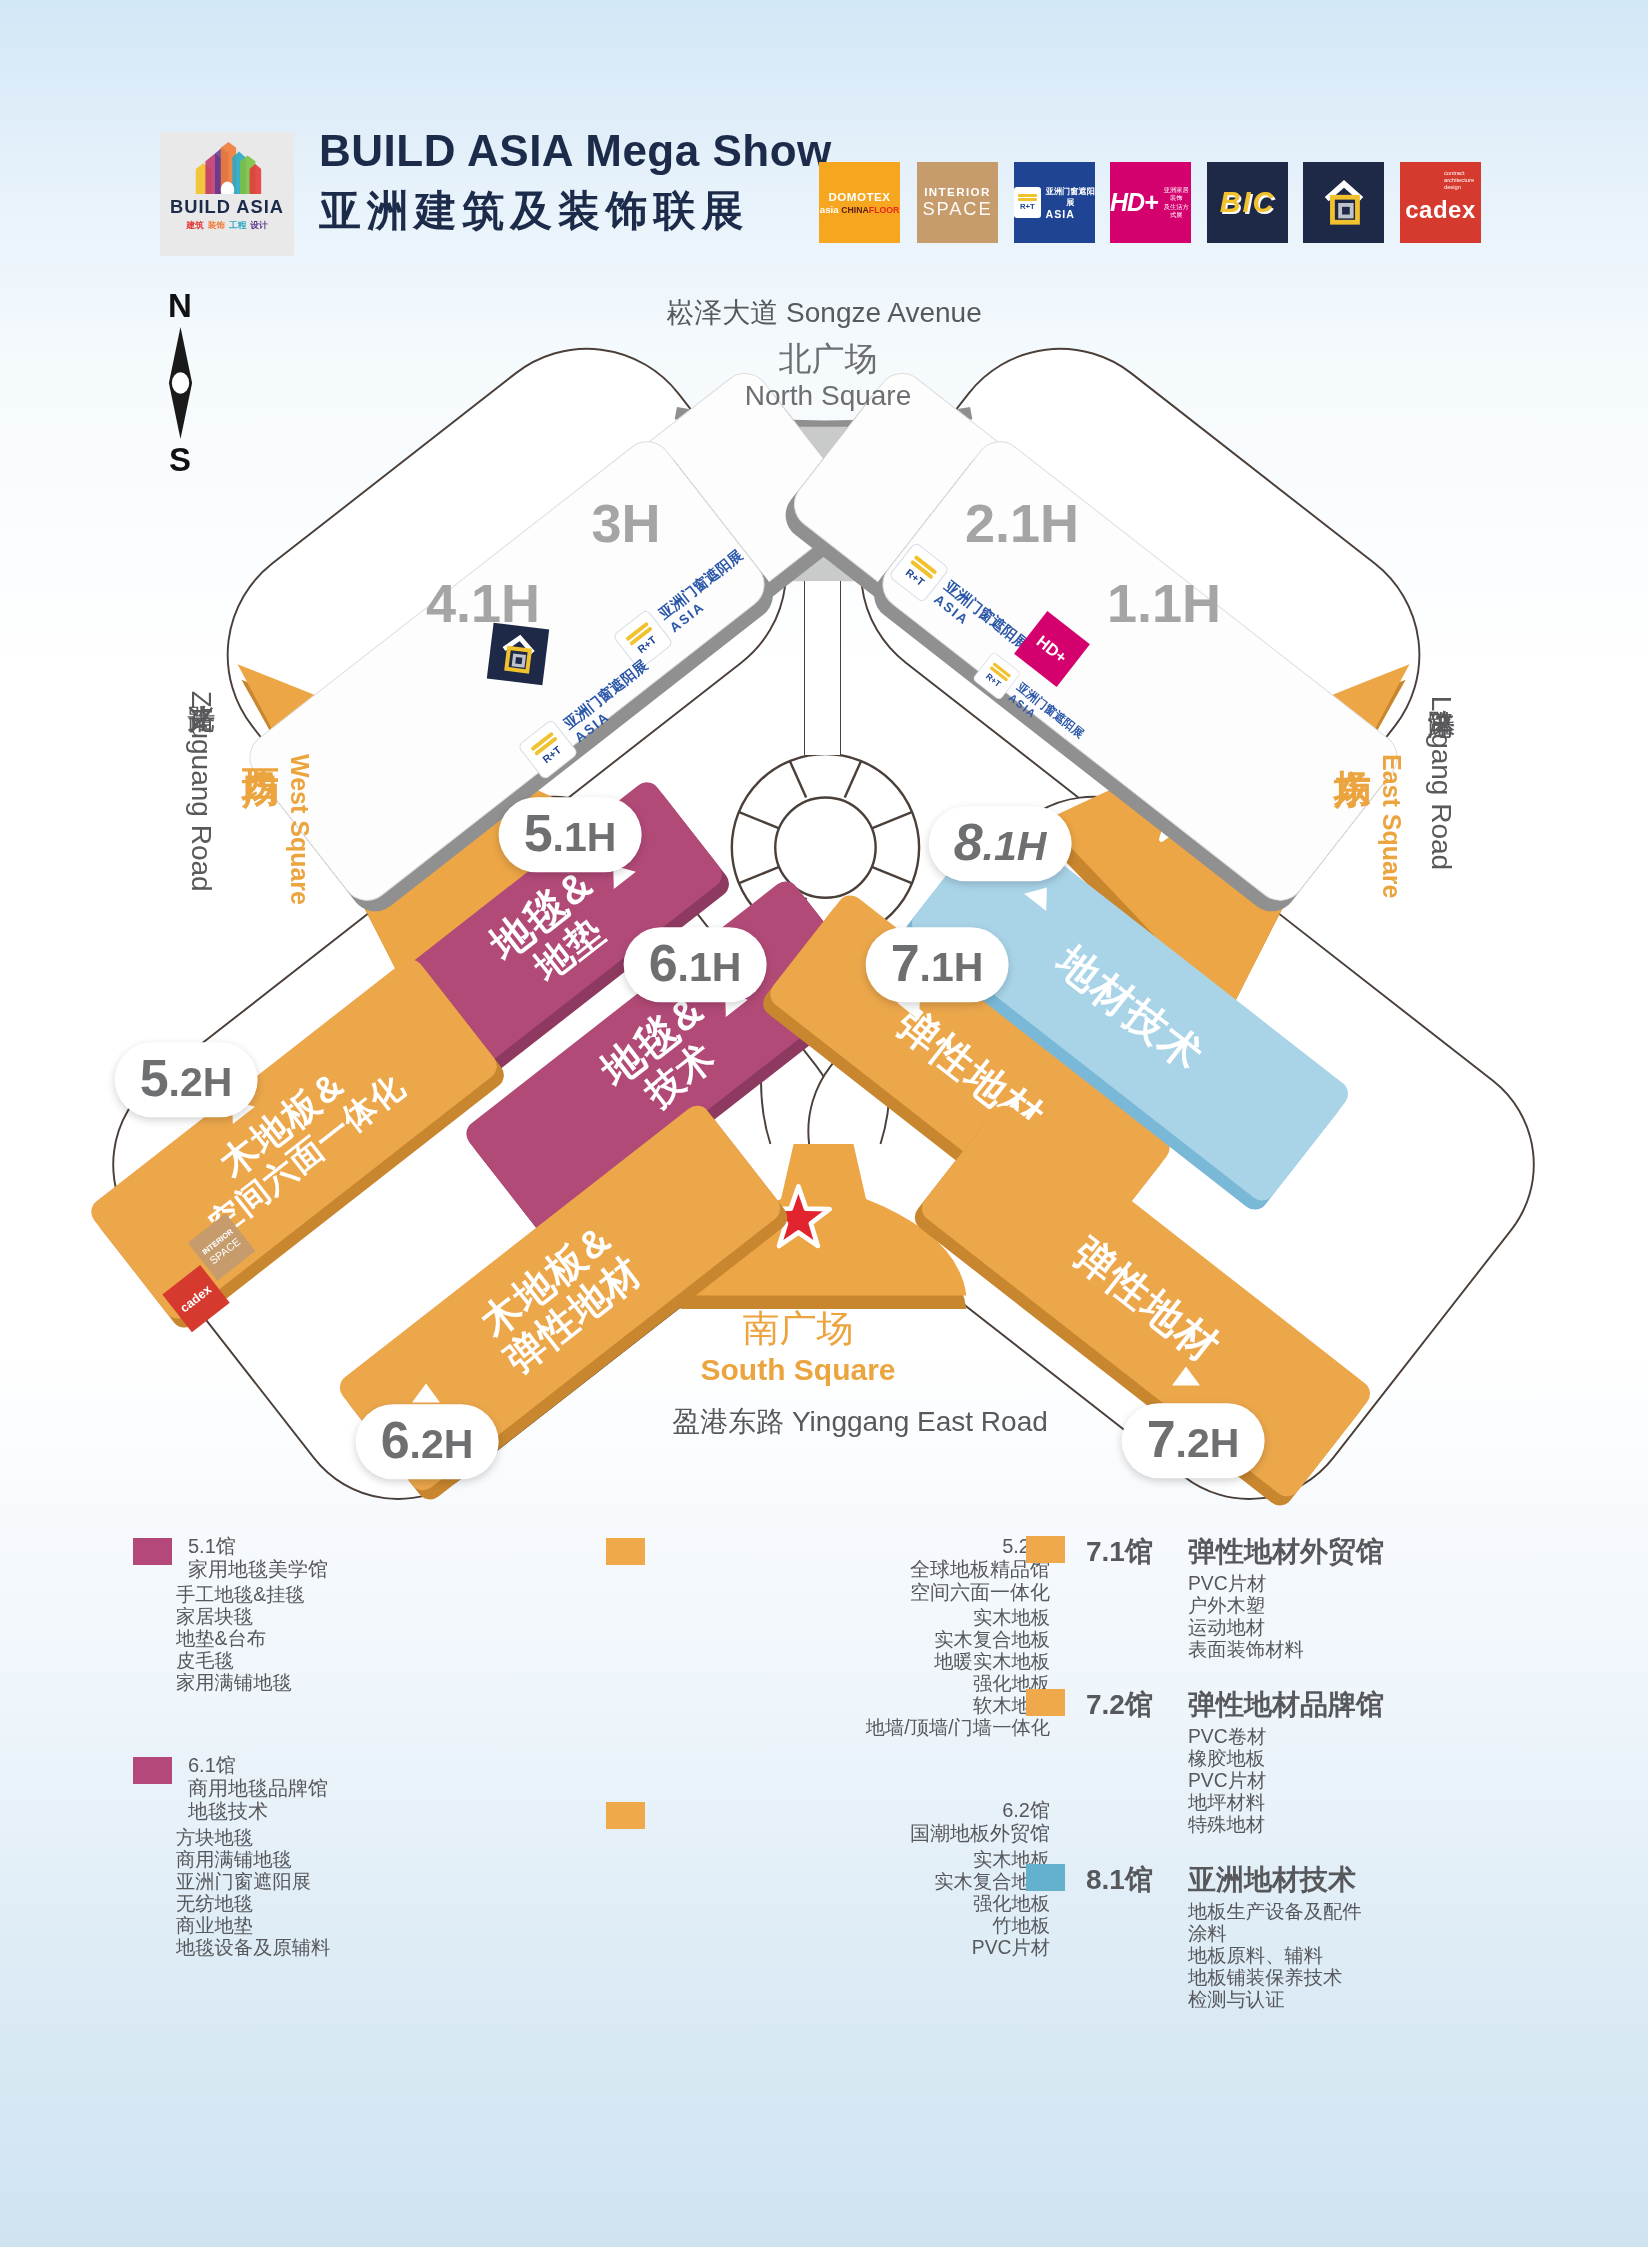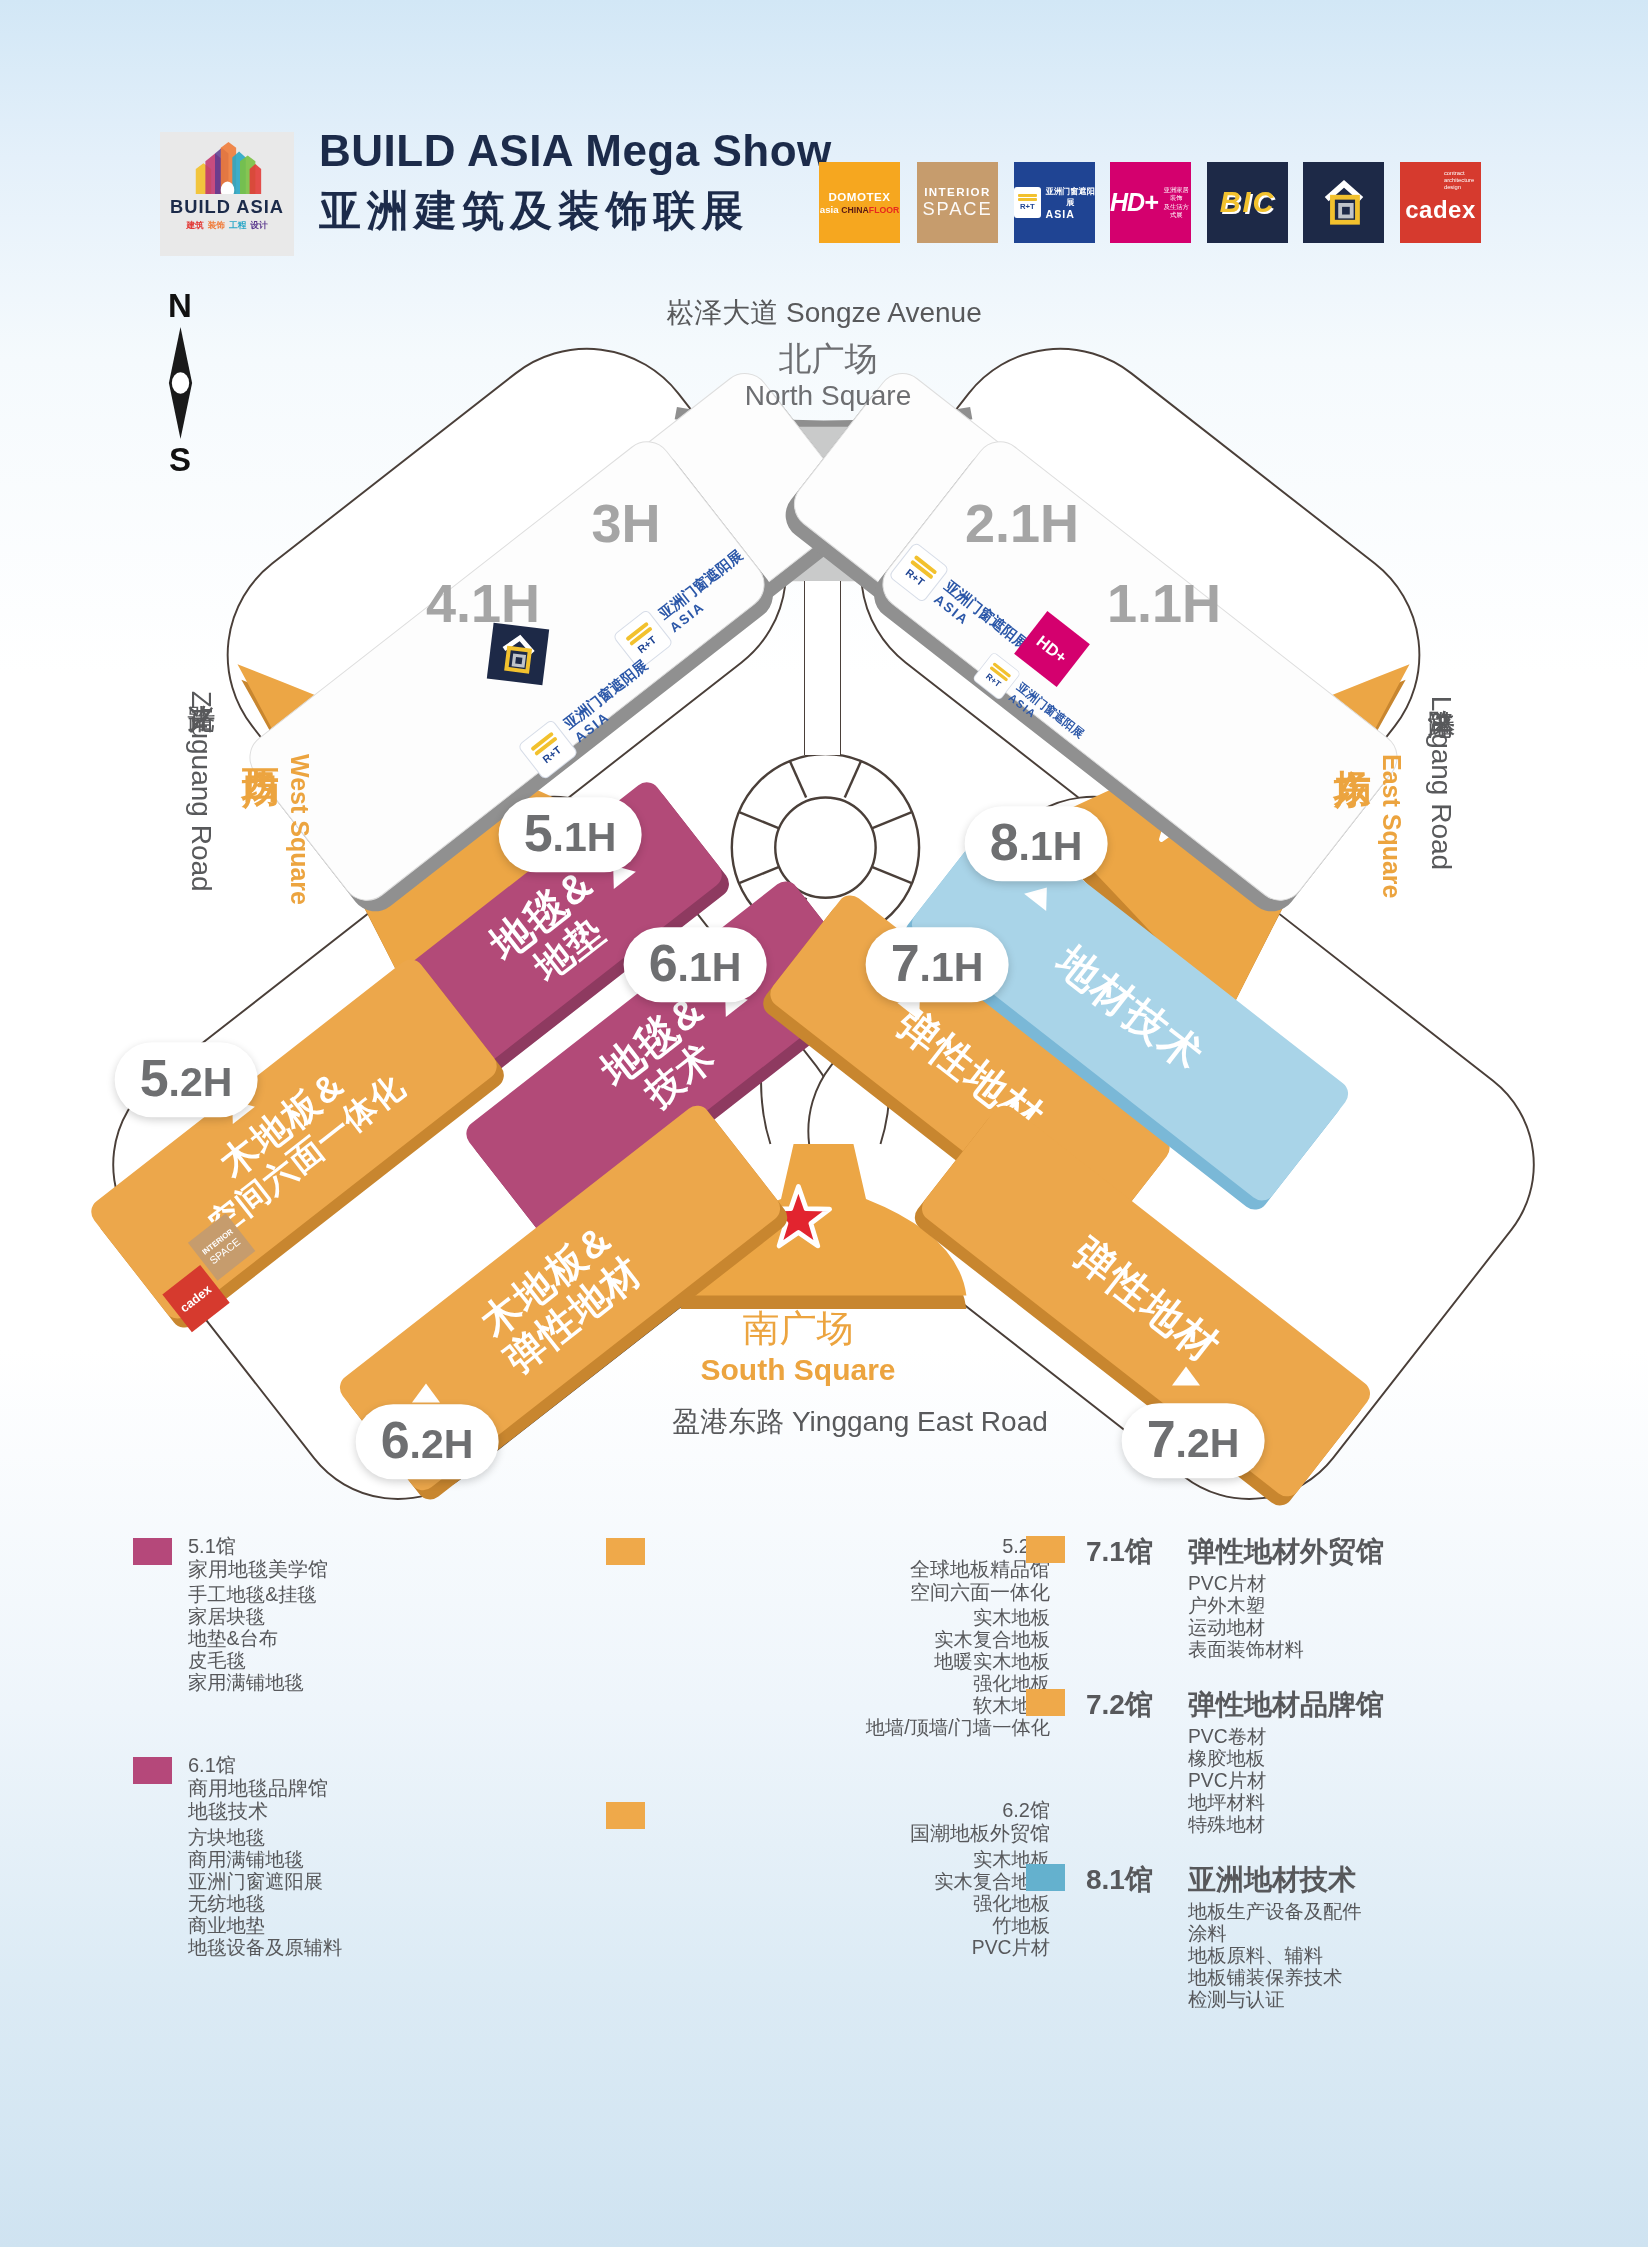--- a/index.html
+++ b/index.html
@@ -72,21 +72,21 @@
   .south-en{font-size:30px;font-weight:700;color:#eca43f;z-index:6;white-space:nowrap;}
   .compass{left:153px;top:17.4px;width:54px;display:flex;flex-direction:column;align-items:center;z-index:6;}
   .compass .let{font-size:33px;font-weight:900;color:#111;}
   
   .lcol{position:absolute;}
   .lg-block{position:relative;margin-bottom:60px;}
   .lcol3 .lg-block{margin-bottom:25px;}
   .lg-sq{position:absolute;left:0;top:2.9px;width:39px;height:27px;}
   .lg-titles{margin-left:55px;}
   .lg-title{font-size:20px;font-weight:400;color:#57585b;line-height:1.14;}
-  .lg-items{margin-left:55px;margin-top:3.9px;}
+  .lg-items{margin-left:43px;margin-top:3.9px;}
   .lcol3 .lg-items{margin-left:162px;margin-top:1.9px;}
   .lg-item{font-size:19.3px;color:#57585b;line-height:22px;}
   .lg-inline-head{display:flex;align-items:flex-start;}
   .lg-inline-head .lg-sq{position:static;margin-right:21px;margin-top:2.9px;flex:0 0 39px;}
   .lg-num{font-size:28px;font-weight:800;color:#57585b;width:102px;flex:0 0 102px;}
   .lg-name{font-size:28px;font-weight:800;color:#57585b;}
 </style>
 </head>
 <body>
 
@@ -339,21 +339,21 @@
 
     <div class="c tri" style="--r:-38deg;left:619px;top:603px;"></div>
     <div class="c tri" style="--r:-38deg;left:731px;top:731px;"></div>
     <div class="c tri" style="--r:-38deg;left:238px;top:838px;"></div>
     <div class="c tri" style="left:426px;top:1123px;"></div>
     <div class="c tri" style="left:1186px;top:1106px;"></div>
     <div class="c tri" style="--r:38deg;left:1041px;top:625px;"></div>
     <div class="c tri" style="--r:38deg;left:914px;top:734px;"></div>
 
     <div class="c pill" style="left:570px;top:565px;"><span class="num">5</span><span class="suf">.1H</span></div>
-    <div class="c pill" style="left:1036px;top:574px;"><span class="num">8</span><span class="suf">.1H</span></div>
+    <div class="c pill" style="left:1000px;top:574px;font-style:italic;"><span class="num">8</span><span class="suf">.1H</span></div>
     <div class="c pill" style="left:695px;top:695px;"><span class="num">6</span><span class="suf">.1H</span></div>
     <div class="c pill" style="left:937px;top:695px;"><span class="num">7</span><span class="suf">.1H</span></div>
     <div class="c pill" style="left:186px;top:810px;"><span class="num">5</span><span class="suf">.2H</span></div>
     <div class="c pill" style="left:427px;top:1172px;"><span class="num">6</span><span class="suf">.2H</span></div>
     <div class="c pill" style="left:1193px;top:1171px;"><span class="num">7</span><span class="suf">.2H</span></div>
   </div>
 
   <div class="lcol lcol1" style="left:133px;top:1535px;width:444px;">
       <div class="lg-block">
         <div class="lg-sq" style="background: rgb(181, 72, 122);"></div>

